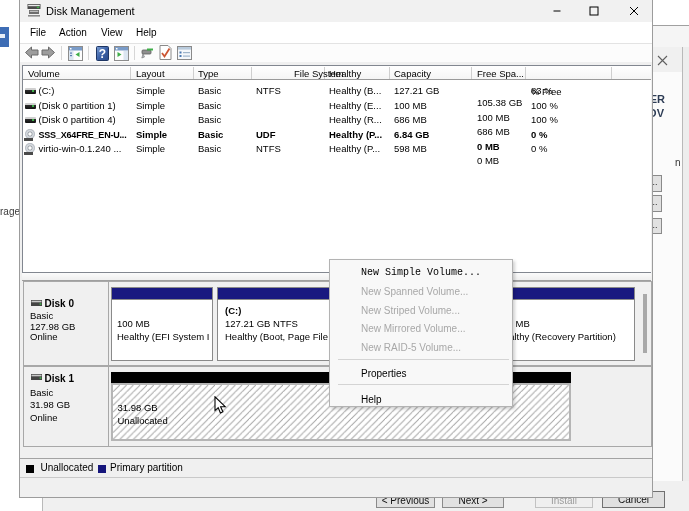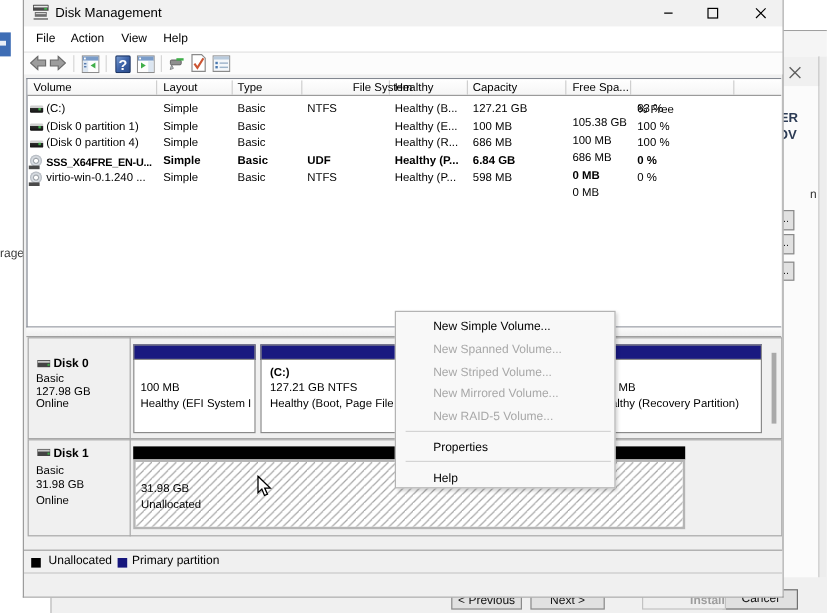--- a/index.html
+++ b/index.html
@@ -58,21 +58,21 @@
 <div class="abs" style="left:648px;top:218px;width:14px;height:16px;background:#e1e1e1;border:1px solid #8a8a8a;font-size:9px;color:#222;text-align:center;line-height:13px;">..</div>
 
 <div class="abs" style="left:652px;top:481px;width:37px;height:30px;background:#f0f0f0;"></div>
 <div class="abs" style="left:42px;top:497px;width:647px;height:14px;background:#f0f0f0;"></div>
 <div class="abs" style="left:42px;top:498px;width:1px;height:13px;background:#b9b9b9;"></div>
 <div class="abs" style="left:466px;top:488px;width:1px;height:9px;background:#cfcfcf;"></div>
 <div class="abs" style="left:578px;top:488px;width:1px;height:9px;background:#cfcfcf;"></div>
 <div class="abs" style="left:602px;top:491px;width:63px;height:17px;background:#e0e0e0;border:1px solid #707070;font-size:10px;color:#111;text-align:center;line-height:16px;">Cancel</div>
 <div class="abs" style="left:376px;top:494px;width:59px;height:14px;background:#e1e1e1;border:1px solid #8a8a8a;font-size:10px;color:#111;text-align:center;line-height:12px;">&lt; Previous</div>
 <div class="abs" style="left:442px;top:494px;width:62px;height:14px;background:#e1e1e1;border:1px solid #8a8a8a;font-size:10px;color:#111;text-align:center;line-height:12px;">Next &gt;</div>
-<div class="abs" style="left:535px;top:494px;width:70px;height:14px;background:#efefef;border:1px solid #c2c2c2;font-size:10px;color:#9d9d9d;text-align:right;line-height:12px;font-weight:bold;">Install</div>
+<div class="abs" style="left:535px;top:494px;width:58px;height:14px;background:#efefef;border:1px solid #c2c2c2;font-size:10px;color:#9d9d9d;text-align:center;line-height:12px;">Install</div>
 
 <div class="abs" id="dmwin" style="left:19px;top:0;width:634px;height:498px;background:#f0f0f0;border:1px solid #9c9c9c;border-top:none;">
 
   <div class="abs" style="left:0;top:0;width:632px;height:22px;background:#f1f1f1;"></div>
   <div class="t10" style="left:26px;top:5px;font-size:11px;">Disk Management</div>
 
   <svg class="abs" style="left:7px;top:3px;" width="14" height="15" viewBox="0 0 14 15">
     <rect x="0.5" y="1" width="13" height="5" rx="0.5" fill="#4a4a4a"></rect>
     <rect x="1.2" y="1.8" width="11.6" height="1.4" fill="#e8e8e8"></rect>
     <rect x="9.8" y="3.6" width="2.4" height="1.5" fill="#3fae49"></rect>
@@ -300,21 +300,21 @@
   <div class="abs" style="left:0;top:458px;width:632px;height:19px;background:#f0f0f0;border-top:1px solid #a3a3a3;"></div>
   <div class="abs" style="left:6px;top:465px;width:8px;height:8px;background:#000;"></div>
   <div class="t10" style="left:20.5px;top:462px;">Unallocated</div>
   <div class="abs" style="left:78px;top:465px;width:8px;height:8px;background:#16167c;"></div>
   <div class="t10" style="left:90px;top:462px;">Primary partition</div>
 
   <div class="abs" style="left:0;top:477px;width:632px;height:20px;background:#f0f0f0;border-top:1px solid #c9c9c9;"></div>
 </div>
 
 <div class="abs" id="ctxmenu" style="left:329px;top:259px;width:184px;height:148px;background:#f8f8f8;border:1px solid #b3b3b3;box-shadow:2px 2px 3px rgba(0,0,0,0.18);">
-  <div class="t10" style="left:31px;top:6.5px;">New Simple Volume...</div>
+  <div class="t10" style="left:31px;top:6.5px;font-family:Liberation Mono, monospace;">New Simple Volume...</div>
   <div class="t10 dis" style="left:31px;top:26px;">New Spanned Volume...</div>
   <div class="t10 dis" style="left:31px;top:44.5px;">New Striped Volume...</div>
   <div class="t10 dis" style="left:31px;top:63px;">New Mirrored Volume...</div>
   <div class="t10 dis" style="left:31px;top:81.5px;">New RAID-5 Volume...</div>
   <div class="abs msep" style="top:99px;"></div>
   <div class="t10" style="left:31px;top:108px;">Properties</div>
   <div class="abs msep" style="top:123.5px;"></div>
   <div class="t10" style="left:31px;top:134px;">Help</div>
 </div>
 

